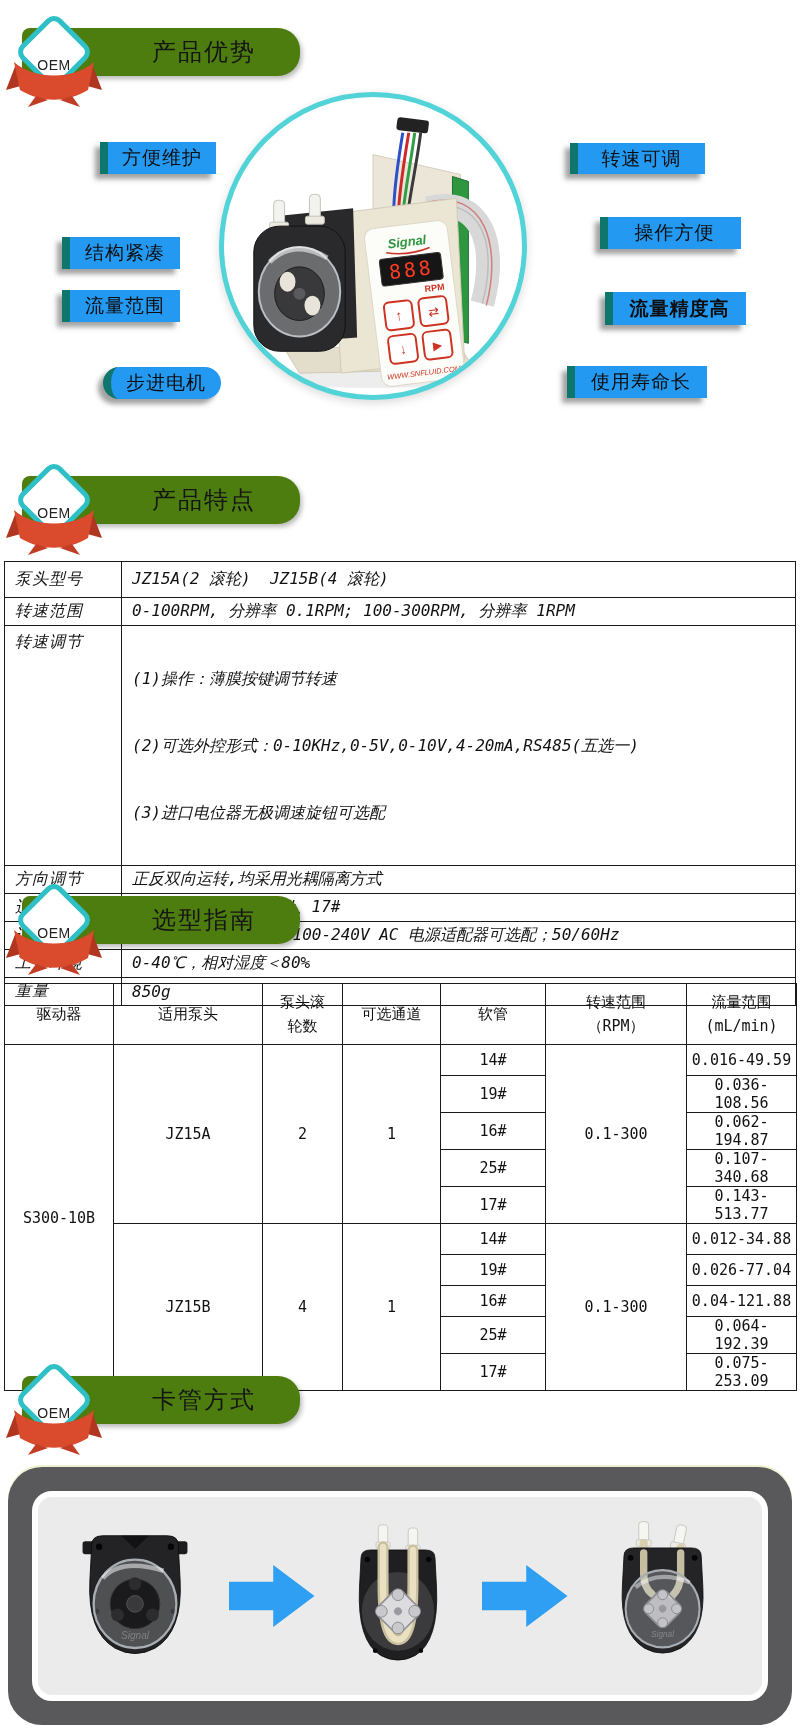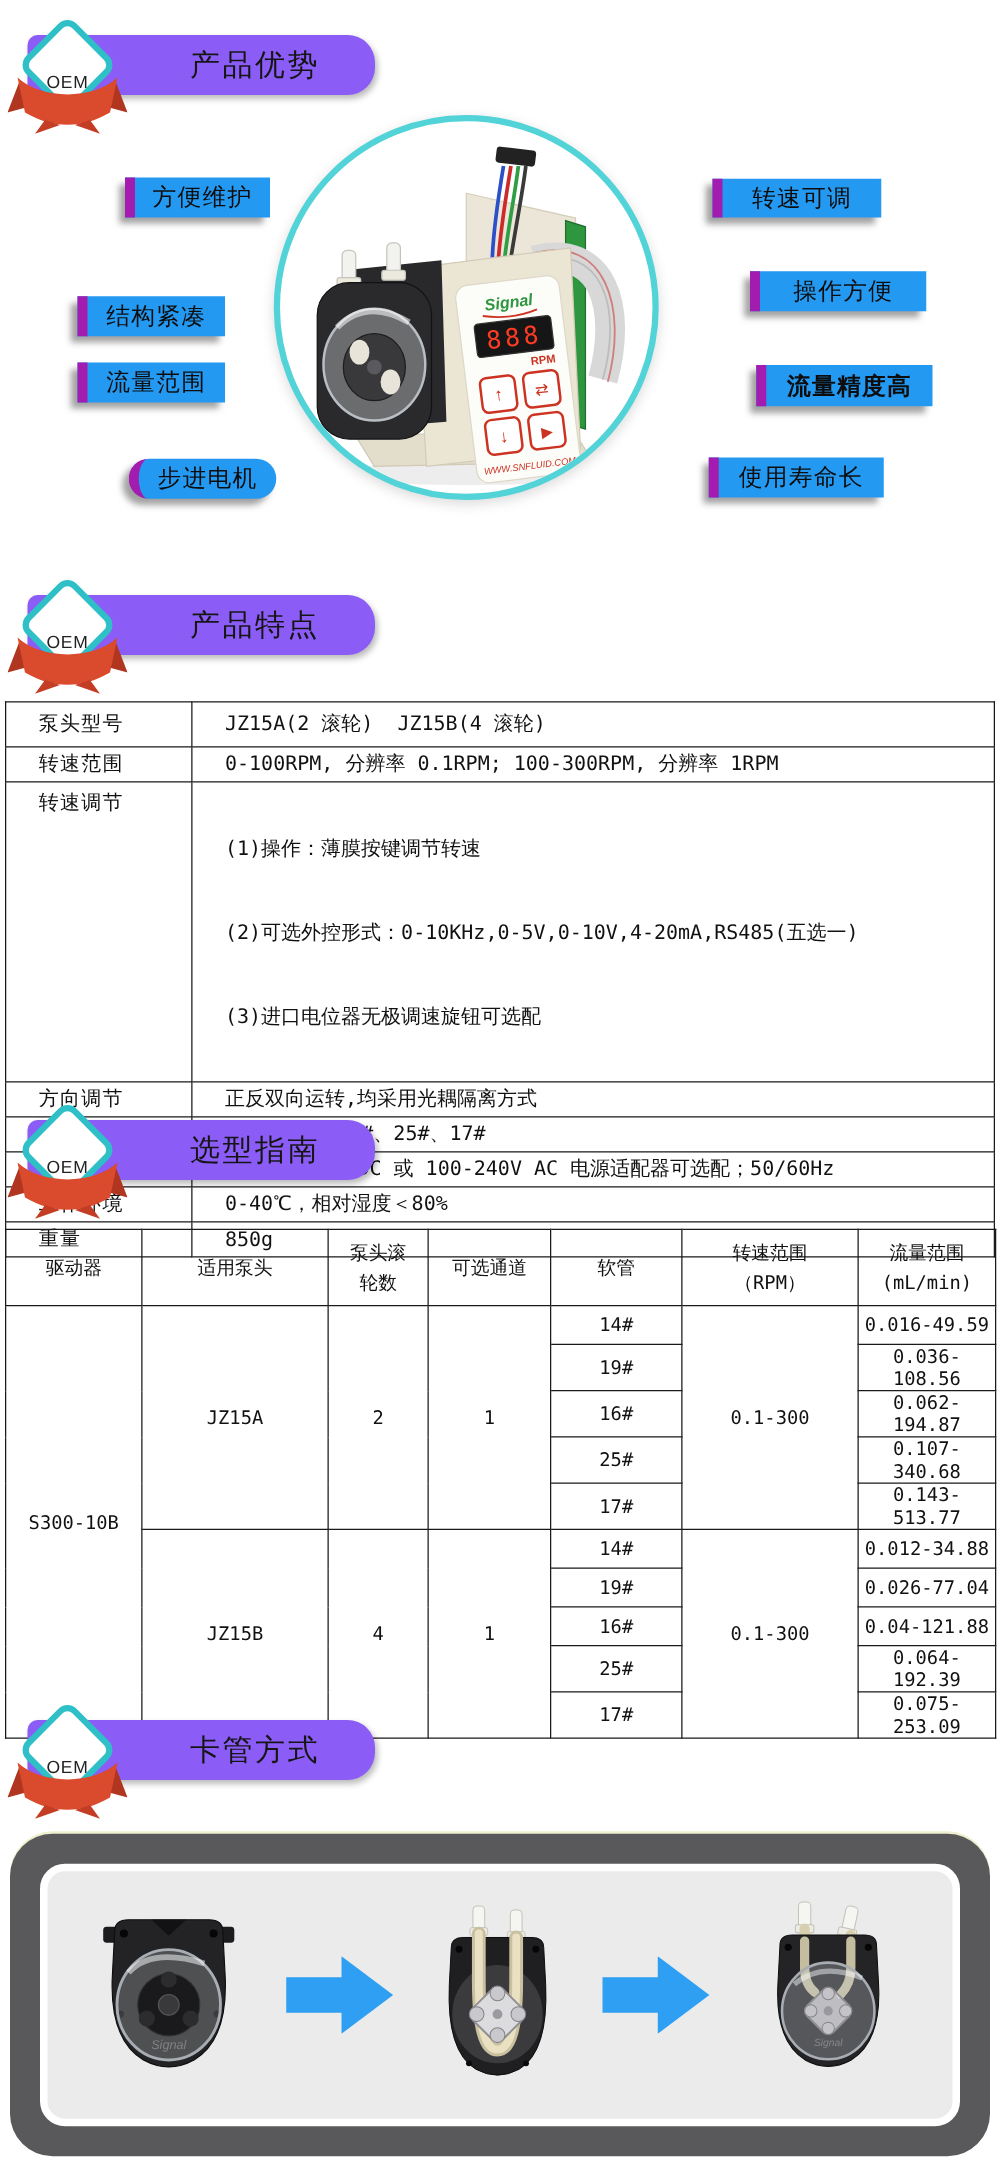--- a/index.html
+++ b/index.html
@@ -1,41 +1,41 @@
 <!DOCTYPE html>
 <html><head>
 <meta charset="utf-8">
 <style>
   html,body{margin:0;padding:0;background:#fff;}
   #page{position:relative;width:800px;height:1729px;background:#fff;overflow:hidden;
         font-family:"Liberation Sans",sans-serif;color:#111;}
 
   
   .sec-group{position:absolute;left:6px;width:320px;height:104px;}
-  .sec-bar{position:absolute;left:16px;top:24px;width:278px;height:48px;background:#8b5cf6;
+  .sec-bar{position:absolute;left:16px;top:24px;width:278px;height:48px;background:#4d7c0f;
            border-radius:8px 22px 22px 8px;box-shadow:2px 3px 5px rgba(0,0,0,0.28);
            display:flex;align-items:center;justify-content:center;padding-left:86px;box-sizing:border-box;
            font-size:24px;letter-spacing:2px;color:#151515;z-index:1;}
   .badge{position:absolute;left:0;top:0;width:96px;height:104px;z-index:2;}
   .badge svg{position:absolute;left:0;top:0;}
   .badge .oem-text{position:absolute;left:0;top:36px;width:96px;text-align:center;
                    font-size:14px;color:#222;letter-spacing:0.5px;margin-top:17px;}
 
   
   .adv-label{position:absolute;background:#2499f2;color:#0d0d0d;font-size:19px;letter-spacing:1px;
              display:flex;align-items:center;justify-content:center;
-             border-left:8px solid #a21caf;box-shadow:-5px 5px 5px rgba(70,70,70,0.5);}
+             border-left:8px solid #0f766e;box-shadow:-5px 5px 5px rgba(70,70,70,0.5);}
   .hero-circle{position:absolute;left:219px;top:92px;width:308px;height:308px;border-radius:50%;
                border:5px solid #52d3d7;box-sizing:border-box;background:#fff;overflow:hidden;
                box-shadow:inset 0 0 0 5px #ffffff,0 3px 10px rgba(0,0,0,0.15);}
 
   
   .spec-table{position:absolute;left:4px;top:561px;width:792px;border-collapse:collapse;
               font-family:"DejaVu Sans Mono","Liberation Sans",sans-serif;font-size:16px;}
-  .spec-table td{border:1px solid #1a1a1a;padding:0 26px;vertical-align:middle;}
+  .spec-table td{border:1px solid #1a1a1a;padding:0 10px;vertical-align:middle;font-style:italic;}
   .spec-table td.lbl{width:96px;letter-spacing:1px;}
   .spec-table td.val{white-space:pre-wrap;}
   .spec-table tr.h36{height:36px;} .spec-table tr.h28{height:28px;} .spec-table tr.h88{height:88px;}
   .spec-table .vline{line-height:29px;}
 
   
   .sel-table{position:absolute;left:4px;top:983px;width:792px;border-collapse:collapse;
              font-family:"DejaVu Sans Mono","Liberation Sans",sans-serif;font-size:15px;table-layout:fixed;}
   .sel-table th,.sel-table td{border:1px solid #1a1a1a;text-align:center;vertical-align:middle;
              font-weight:normal;padding:0 2px;}

